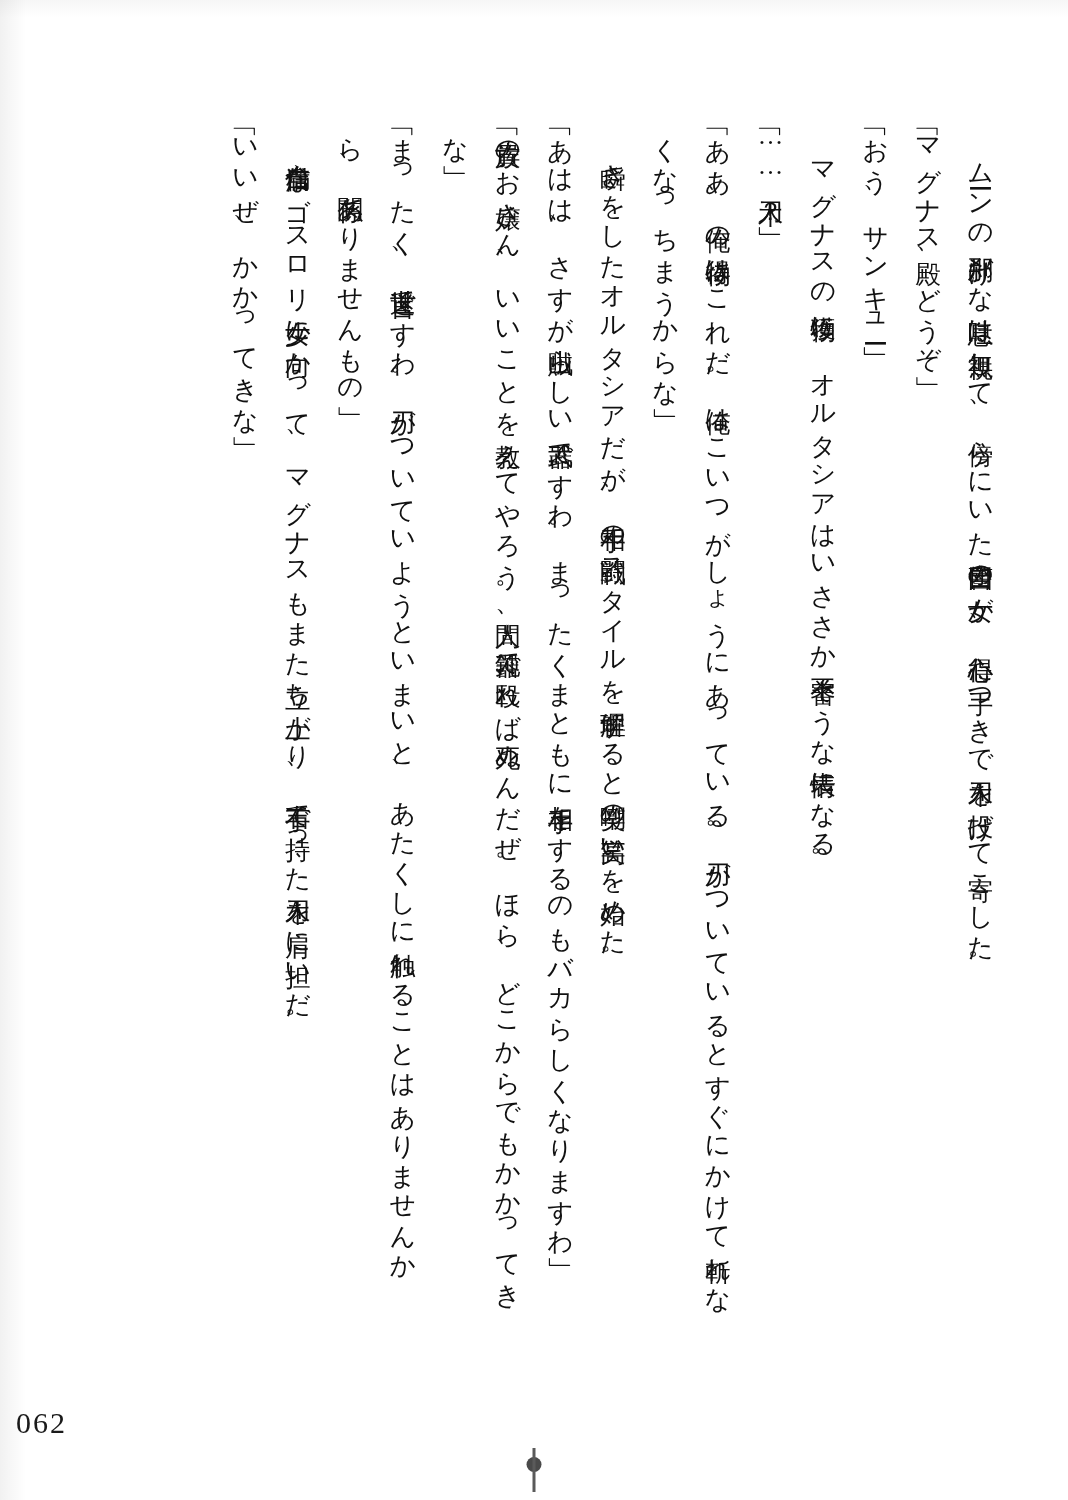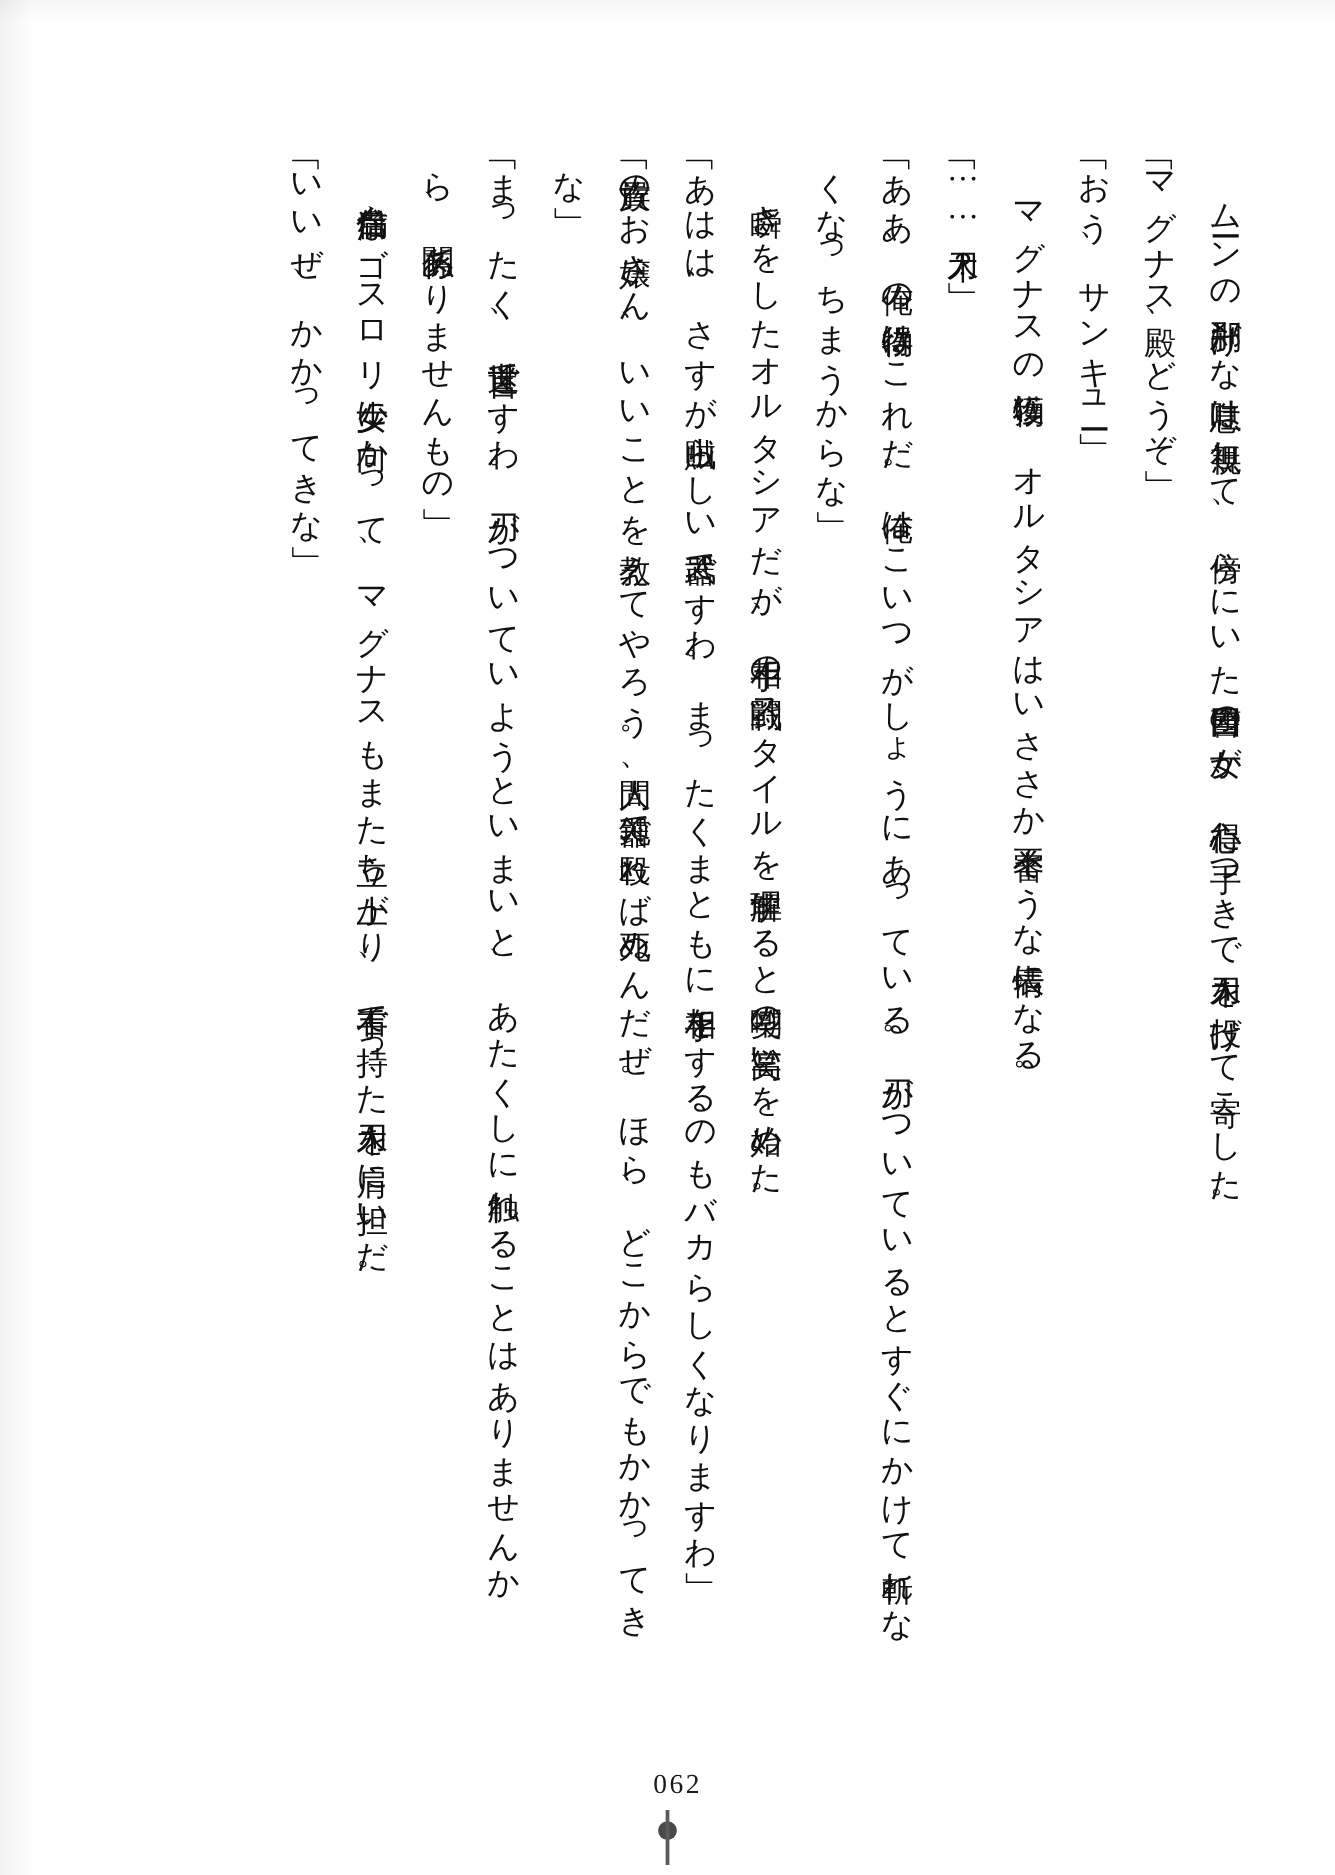--- a/index.html
+++ b/index.html
@@ -36,22 +36,22 @@
     text-indent: 0;
   }
   .text-block p.indent {
     text-indent: 25px;
   }
   .page-number {
     position: absolute;
     left: 16px;
     right: 0;
     bottom: 60px;
-    text-align: center;
-    font-size: 22px;
+    text-align: left;
+    font-size: 30px;
     letter-spacing: 2px;
     color: #1a1a1a;
     font-family: "Liberation Serif", "DejaVu Serif", serif;
   }
   .spine-mark {
     position: absolute;
     left: 50%;
     bottom: 8px;
     transform: translateX(-50%);
     width: 3px;

